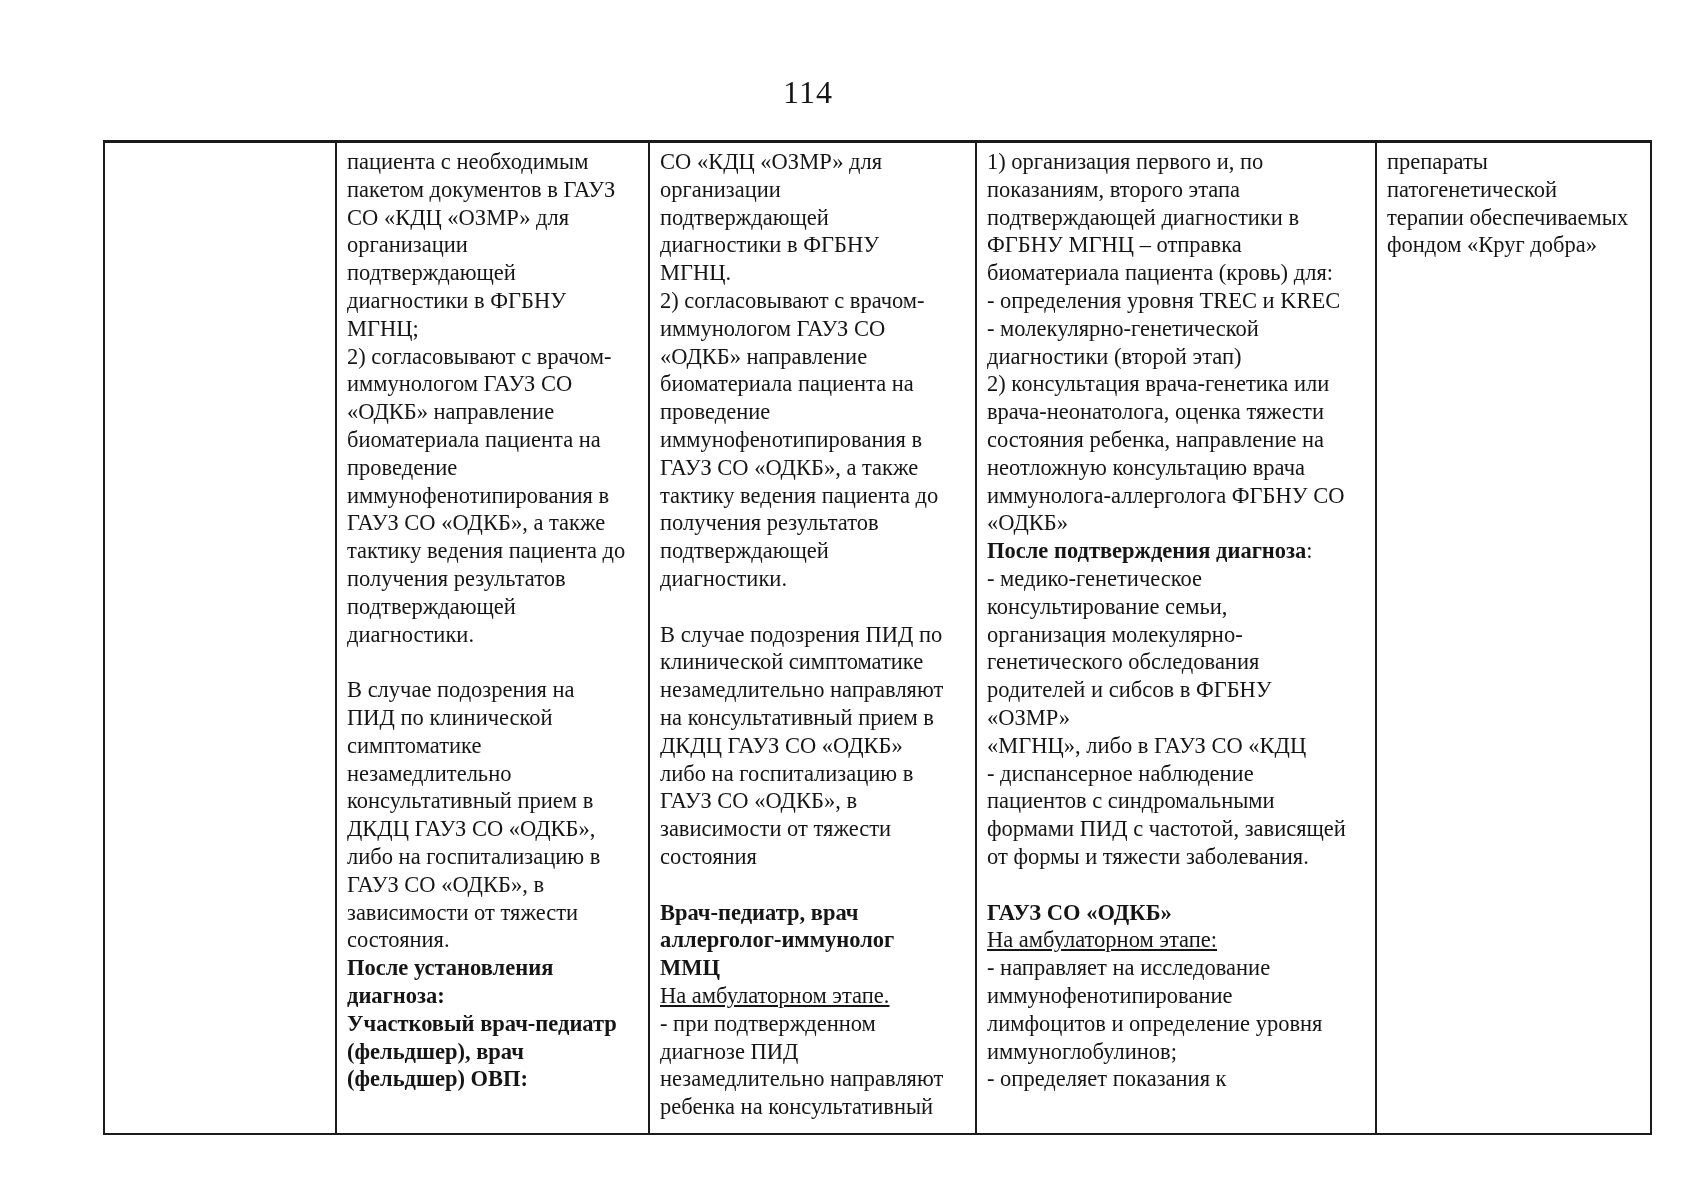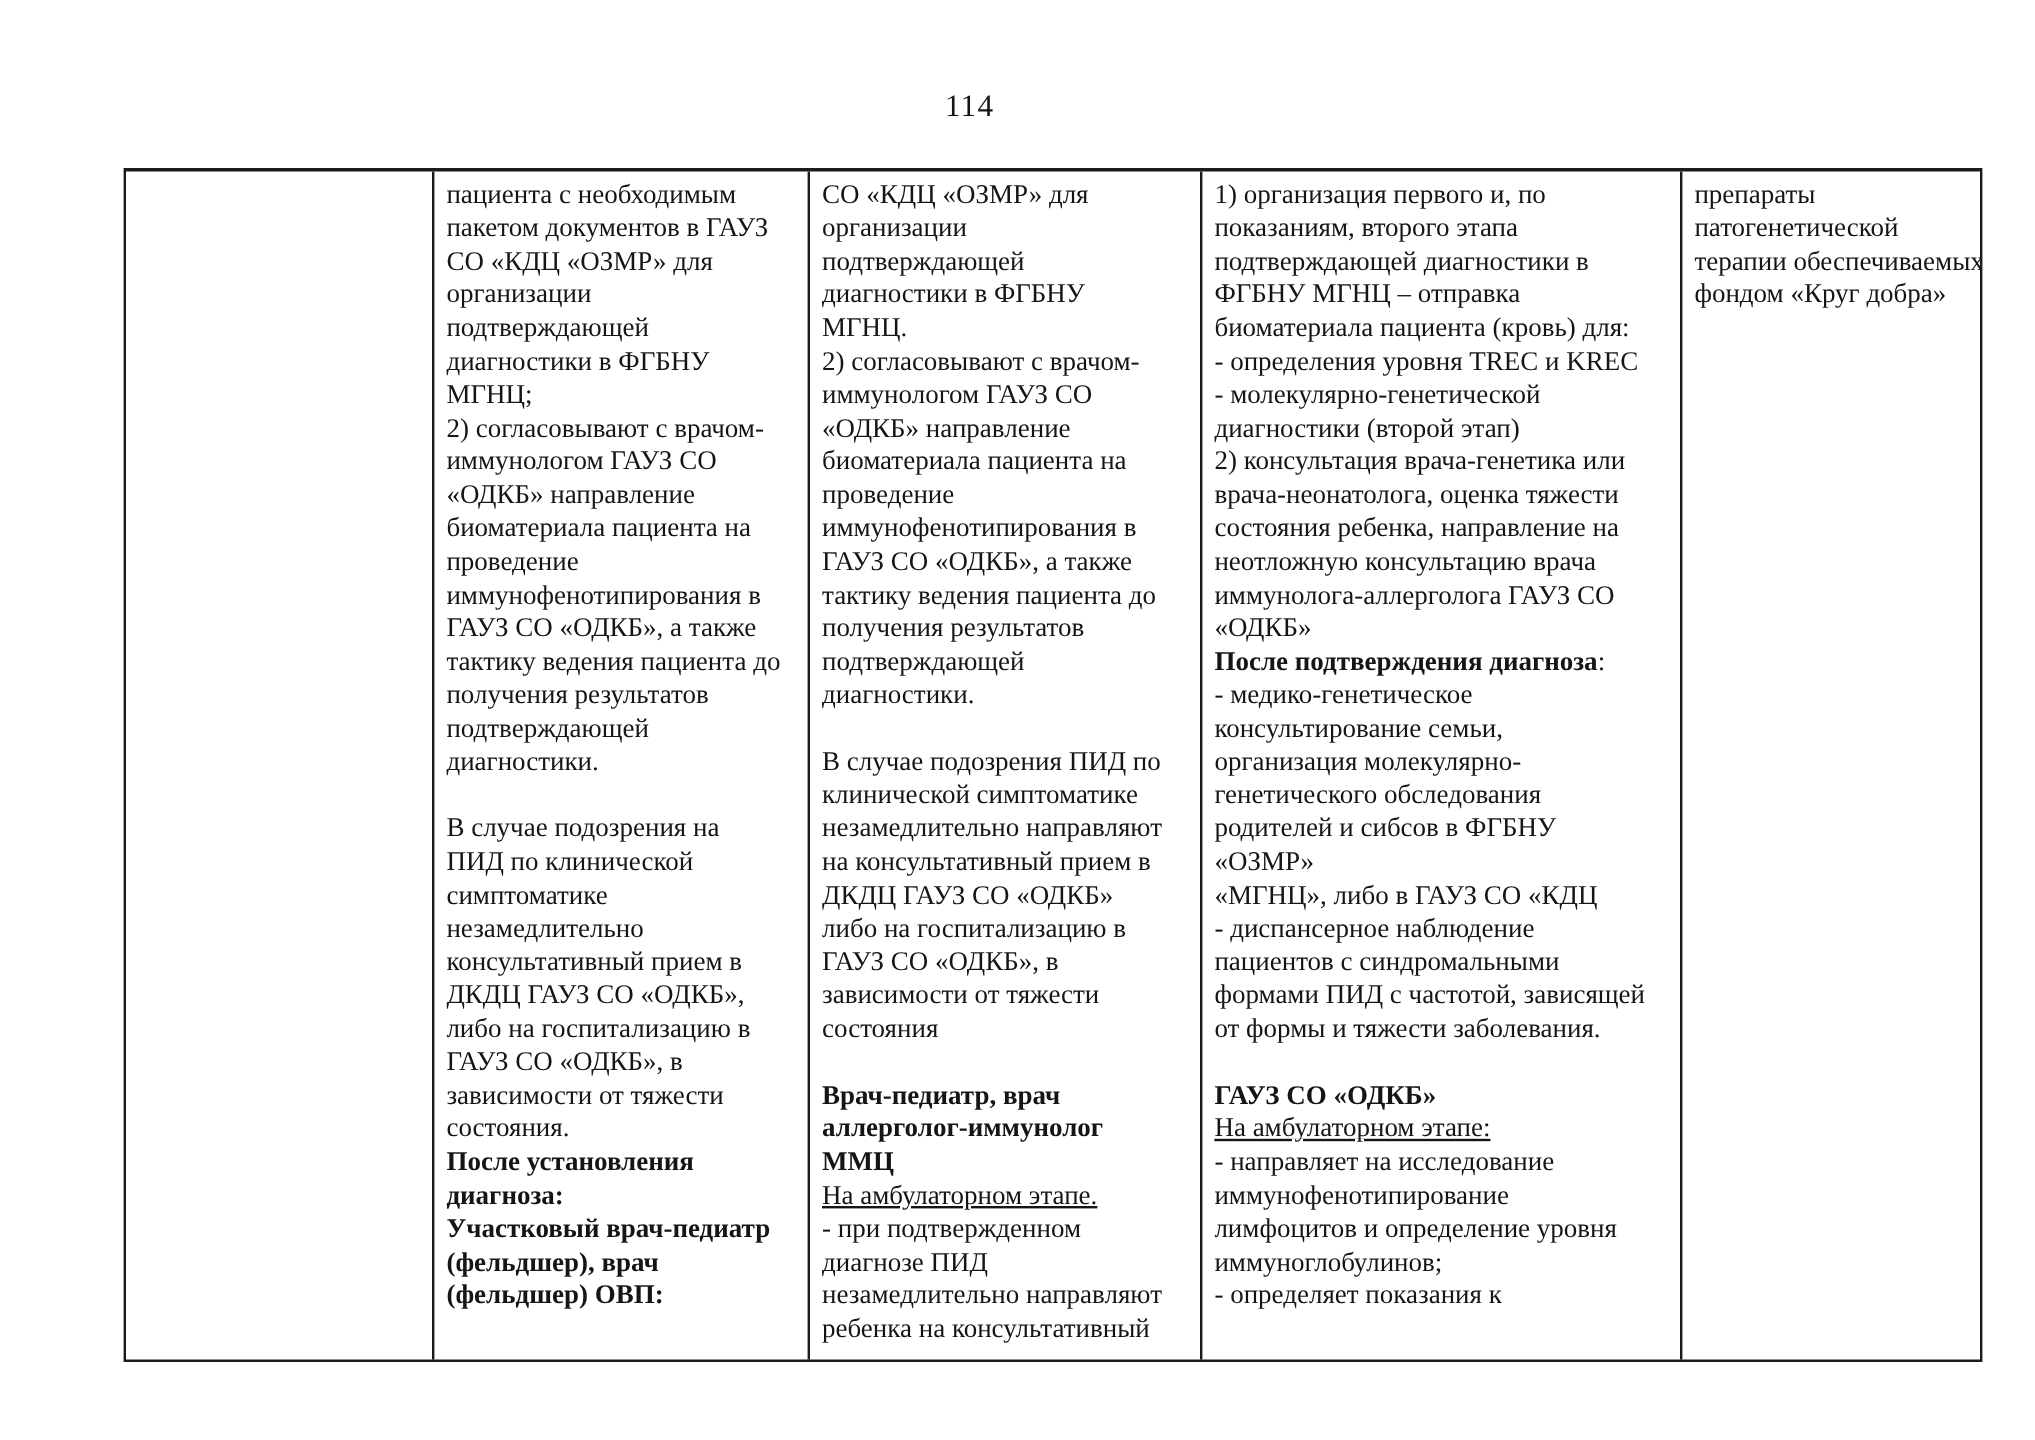--- a/index.html
+++ b/index.html
@@ -17,35 +17,34 @@
     color:var(--text);
     font-family:"Liberation Serif", serif;
     overflow:hidden;
   }
   .page-number{
     position:absolute;
     top:74px;
     left:733px;
     width:150px;
     text-align:center;
-    font-size:26px;
+    font-size:32px;
     letter-spacing:1px;
   }
   .doc-table{
     position:absolute;
     left:103px;
     top:140px;
     width:1549px;
     height:995px;
     box-sizing:border-box;
     border:2px solid var(--border);
     border-top-width:3px;
     display:grid;
     grid-template-columns:232px 313px 327px 400px auto;
-    padding-left:25px;
   }
   .cell{
     box-sizing:border-box;
     border-right:2px solid var(--border);
     padding:5px 4px 0 10px;
     overflow:hidden;
   }
   .cell:last-child{border-right:none;}
   .line{
     height:27.8px;
@@ -142,21 +141,21 @@
         <div class="line"><span>подтверждающей диагностики в</span></div>
         <div class="line"><span>ФГБНУ МГНЦ – отправка</span></div>
         <div class="line"><span>биоматериала пациента (кровь) для:</span></div>
         <div class="line"><span>- определения уровня TREC и KREC</span></div>
         <div class="line"><span>- молекулярно-генетической</span></div>
         <div class="line"><span>диагностики (второй этап)</span></div>
         <div class="line"><span>2) консультация врача-генетика или</span></div>
         <div class="line"><span>врача-неонатолога, оценка тяжести</span></div>
         <div class="line"><span>состояния ребенка, направление на</span></div>
         <div class="line"><span>неотложную консультацию врача</span></div>
-        <div class="line"><span>иммунолога-аллерголога ГАУЗ СО</span></div>
+        <div class="line"><span>иммунолога-аллерголога ФГБНУ СО</span></div>
         <div class="line"><span>«ОДКБ»</span></div>
         <div class="line"><span class="b">После подтверждения диагноза</span><span>:</span></div>
         <div class="line"><span>- медико-генетическое</span></div>
         <div class="line"><span>консультирование семьи,</span></div>
         <div class="line"><span>организация молекулярно-</span></div>
         <div class="line"><span>генетического обследования</span></div>
         <div class="line"><span>родителей и сибсов в ФГБНУ</span></div>
         <div class="line"><span>«ОЗМР»</span></div>
         <div class="line"><span>«МГНЦ», либо в ГАУЗ СО «КДЦ</span></div>
         <div class="line"><span>- диспансерное наблюдение</span></div>

